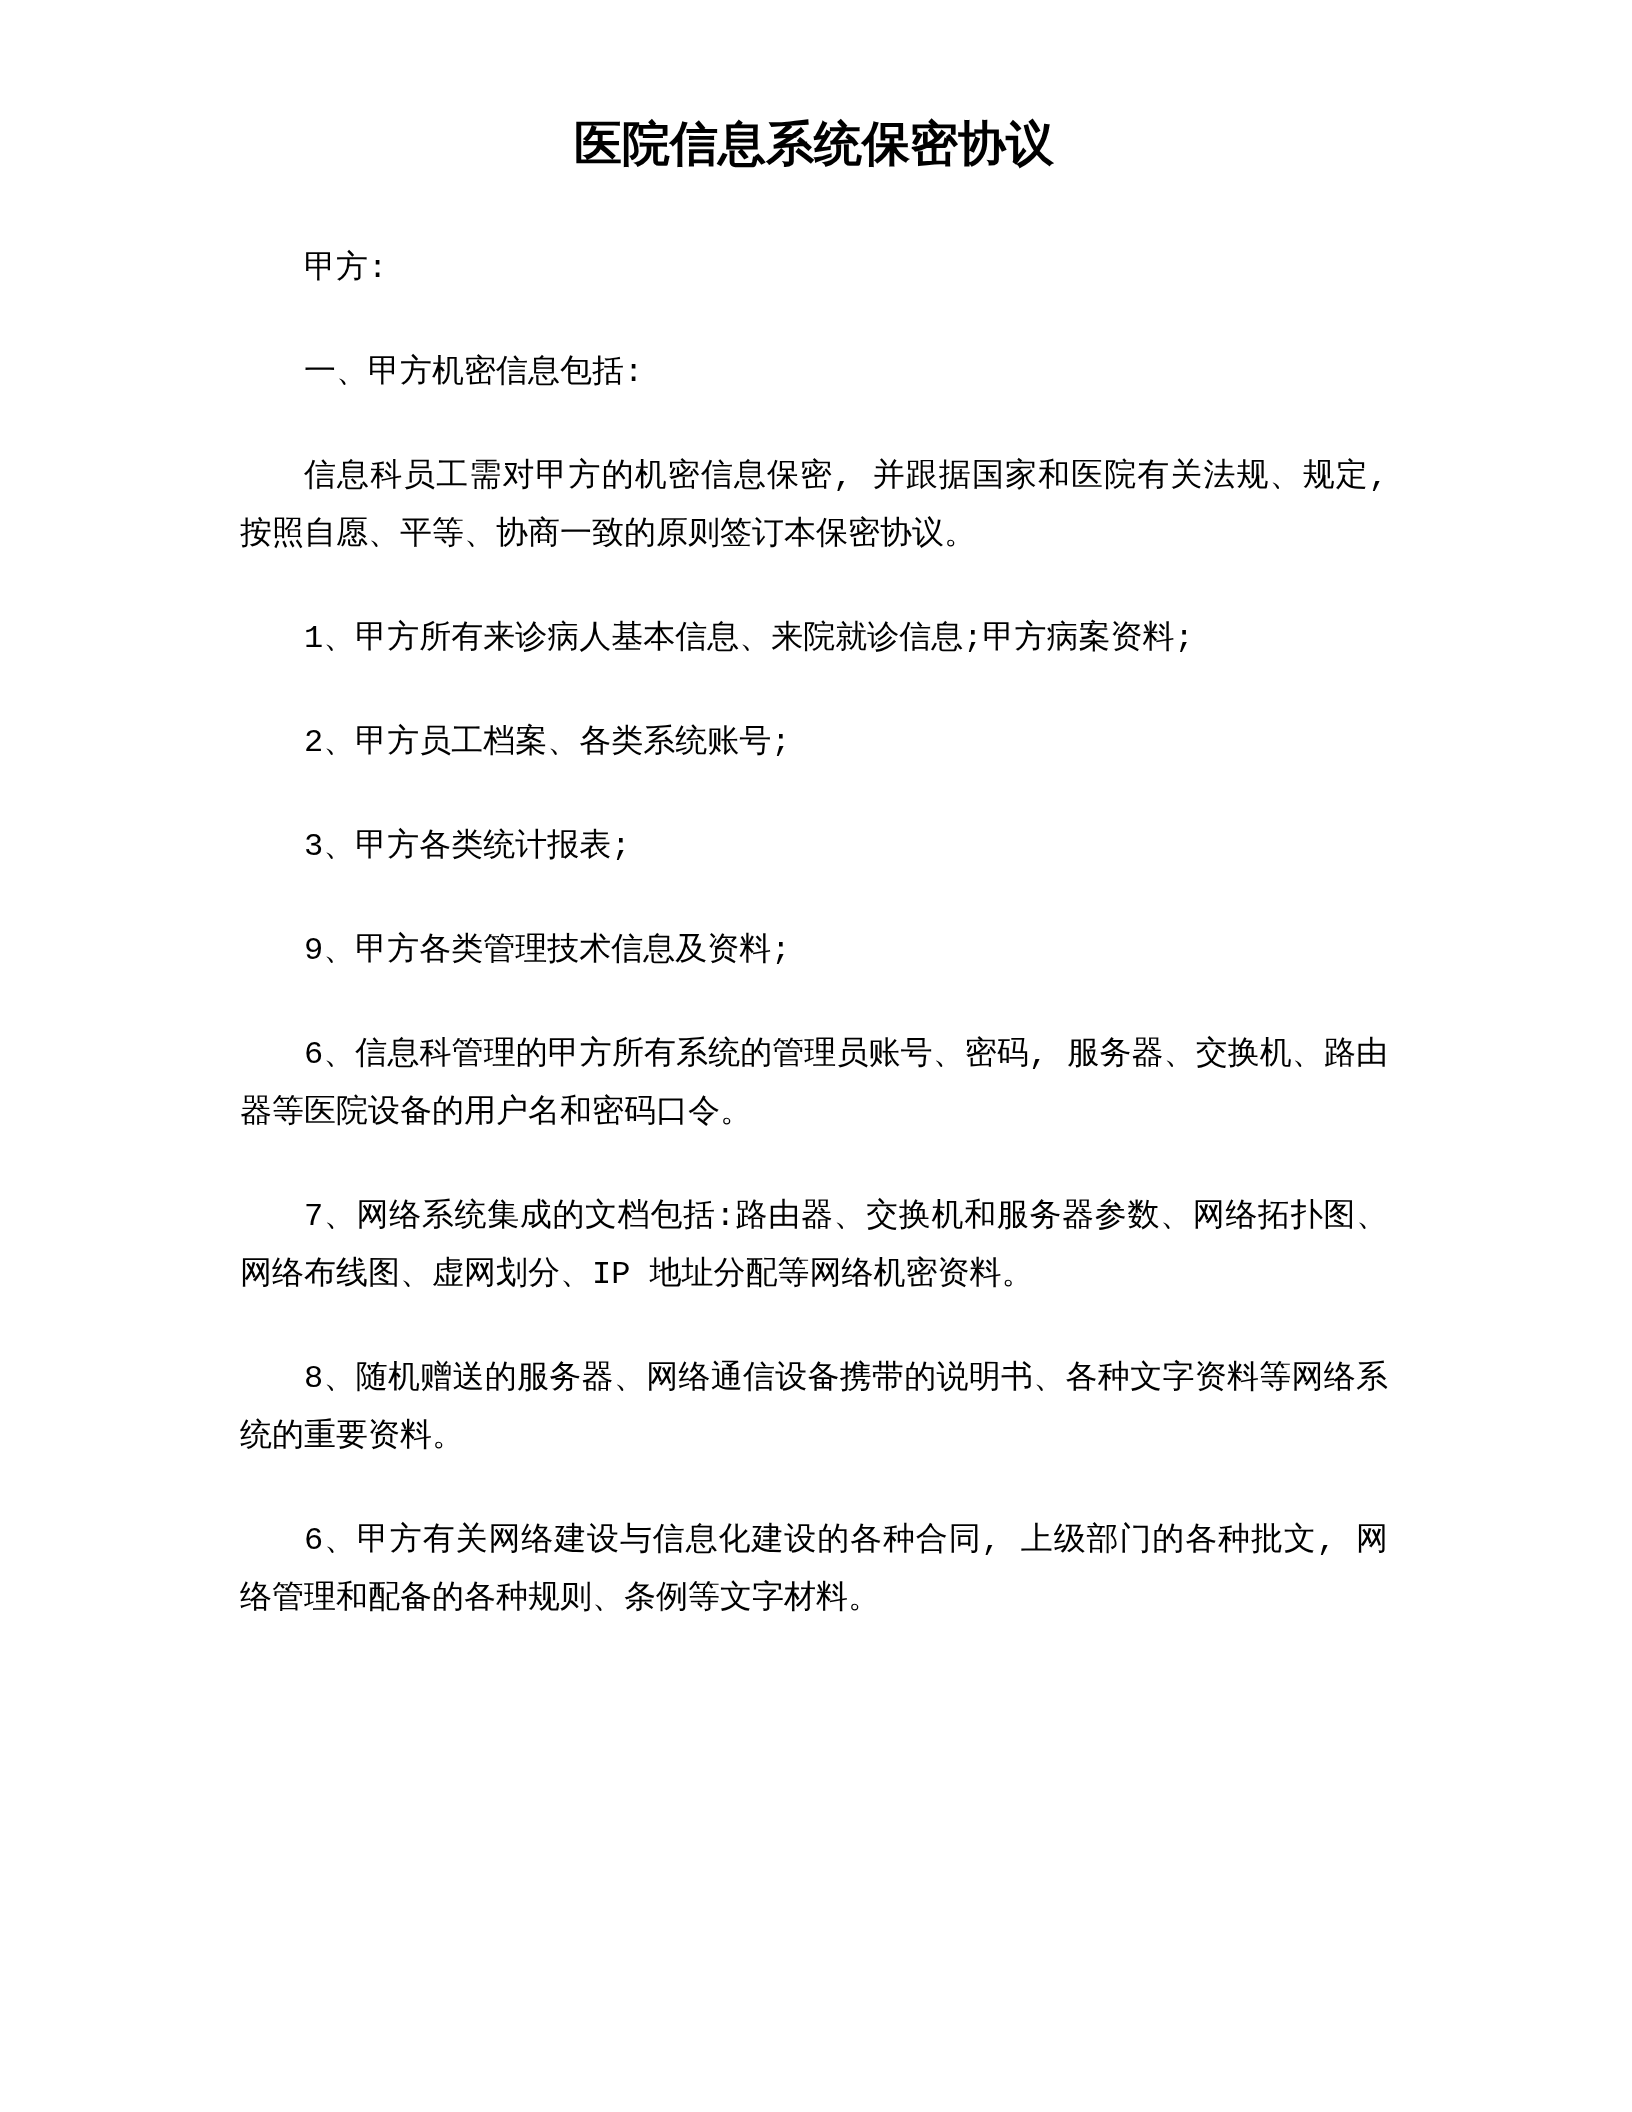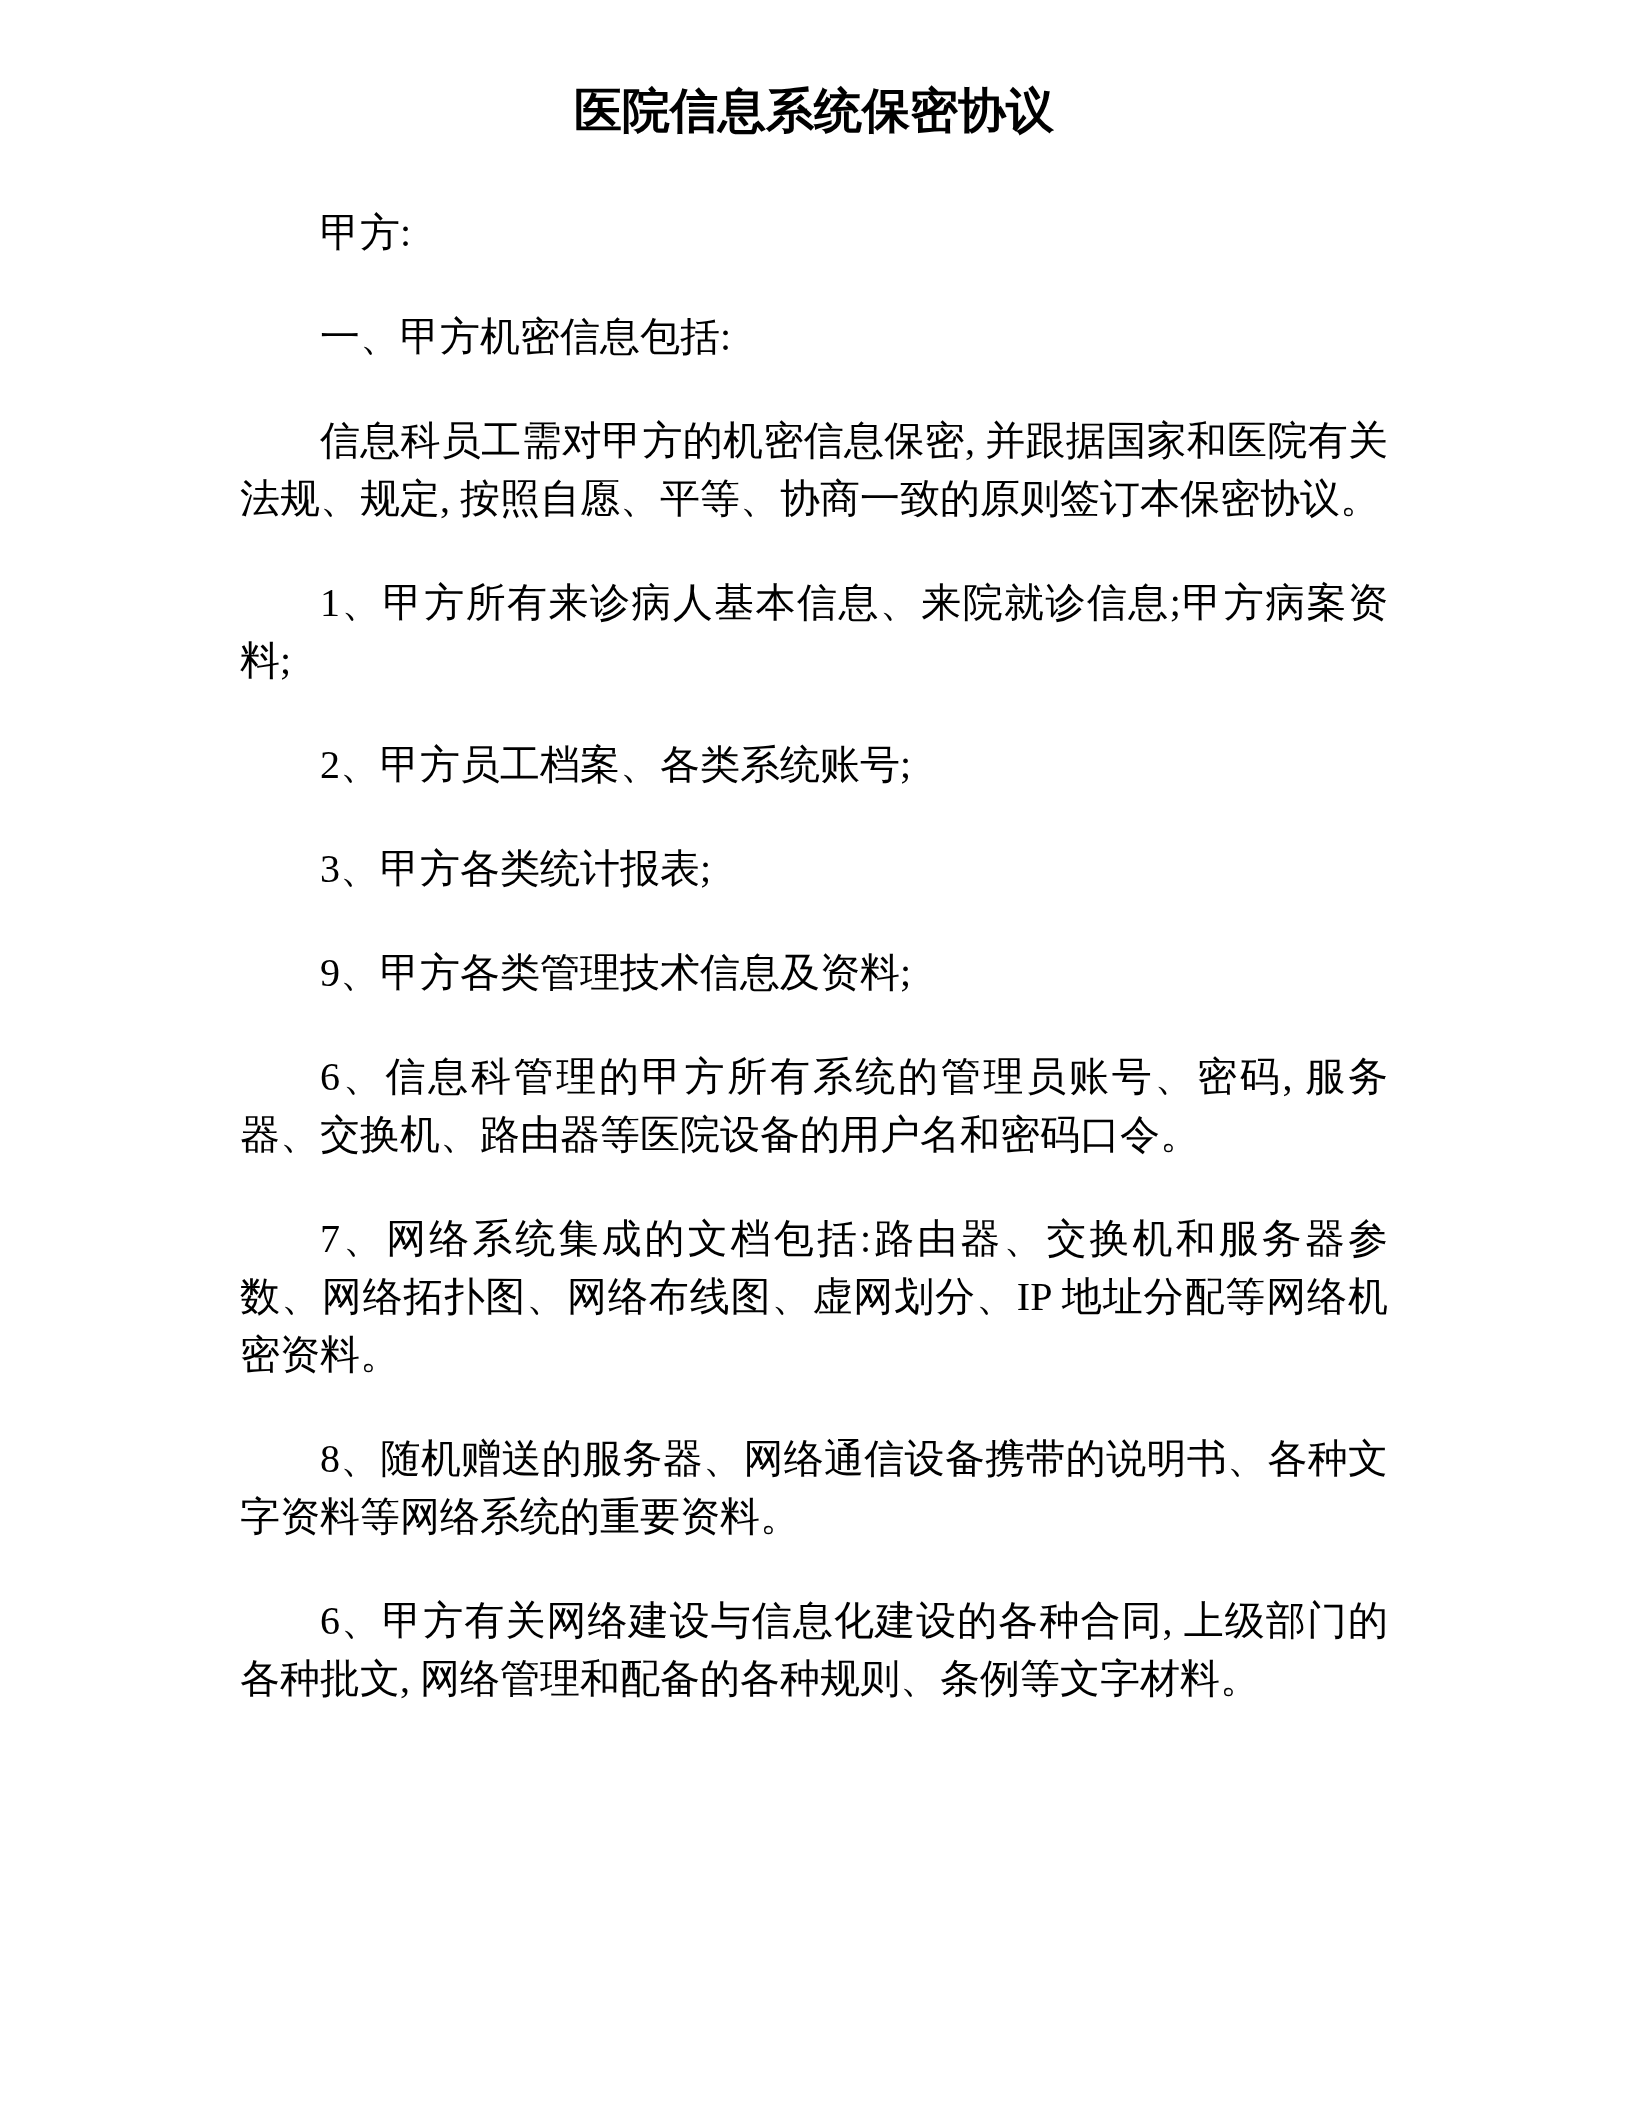--- a/index.html
+++ b/index.html
@@ -6,34 +6,34 @@
     margin: 0;
     padding: 0;
     background: #ffffff;
   }
   .page {
     position: relative;
     width: 1632px;
     height: 2064px;
     background: #ffffff;
     color: #000000;
-    font-family: Liberation Serif, serif;
+    font-family: Liberation Mono, monospace;
     box-sizing: border-box;
-    padding: 80px 244px 0 240px;
+    padding: 116px 244px 0 240px;
     overflow: hidden;
   }
   .doc-title {
     font-size: 48px;
     font-weight: bold;
     line-height: 62px;
     text-align: center;
     margin: 0 0 62px 0;
   }
   .para {
-    font-size: 40px;
+    font-size: 32px;
     line-height: 58px;
     margin: 0 0 46px 0;
     text-indent: 2em;
     text-align: justify;
     text-justify: inter-ideograph;
     word-break: normal;
   }
 </style>
 </head>
 <body>

